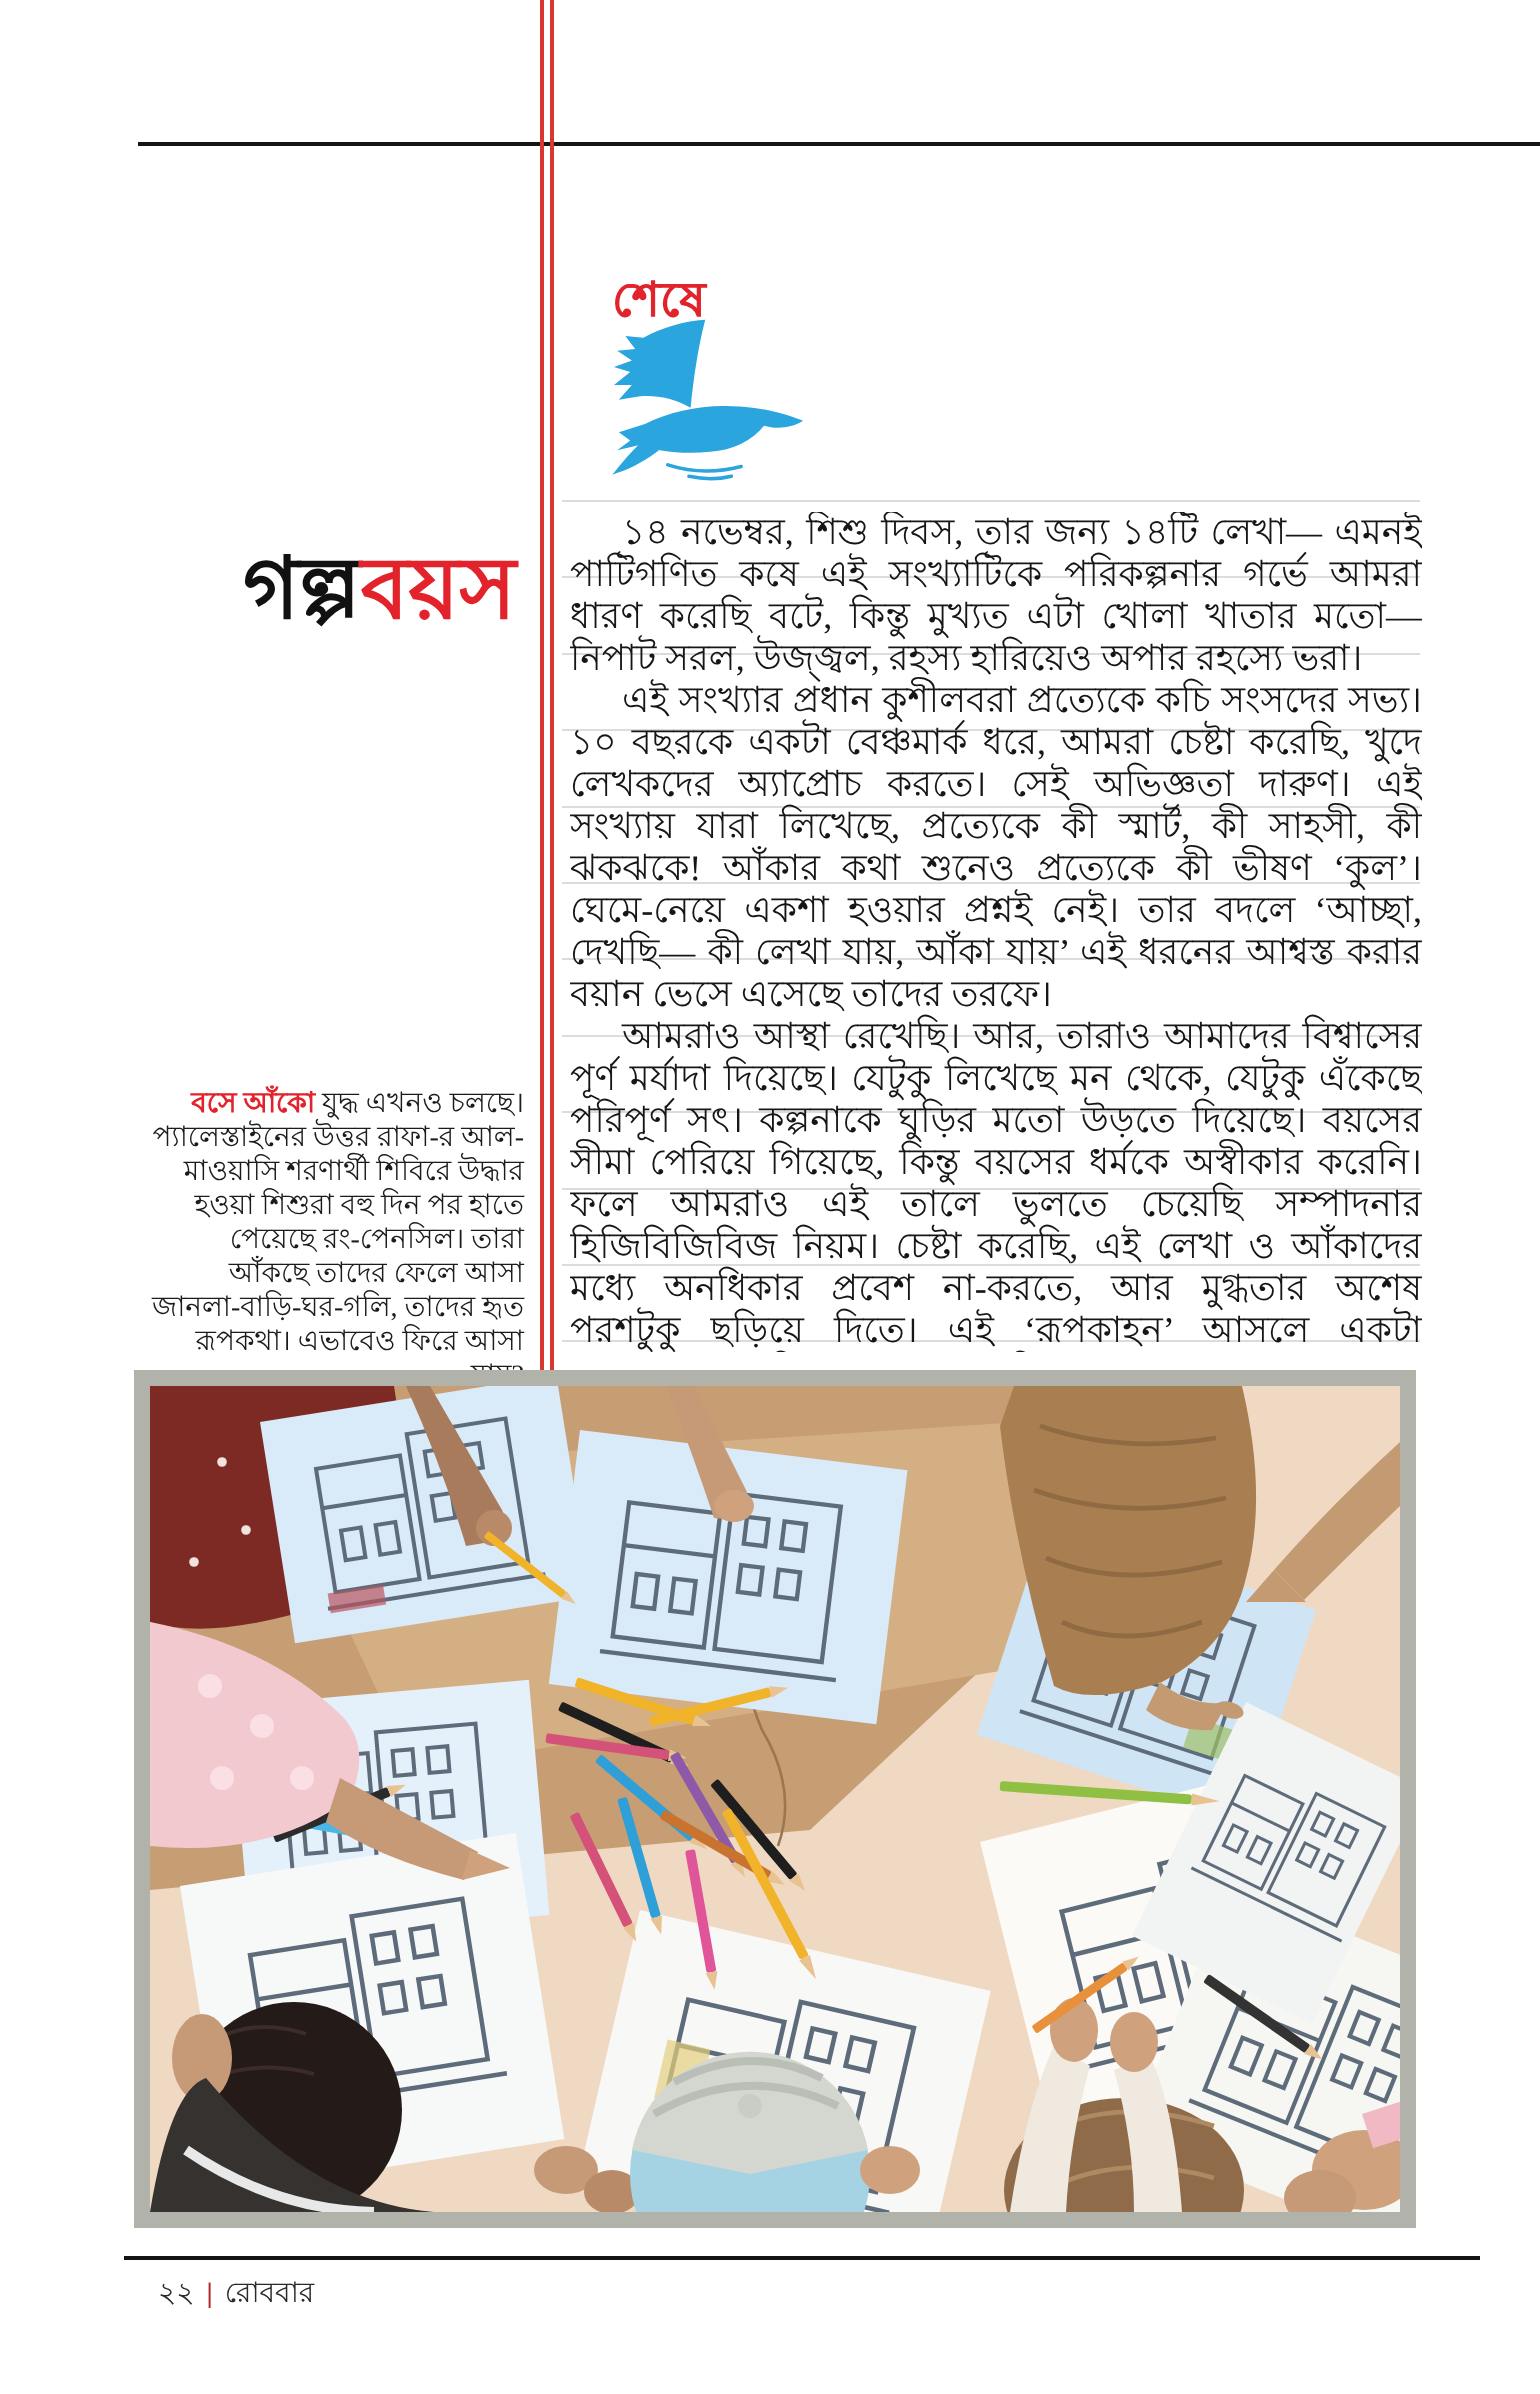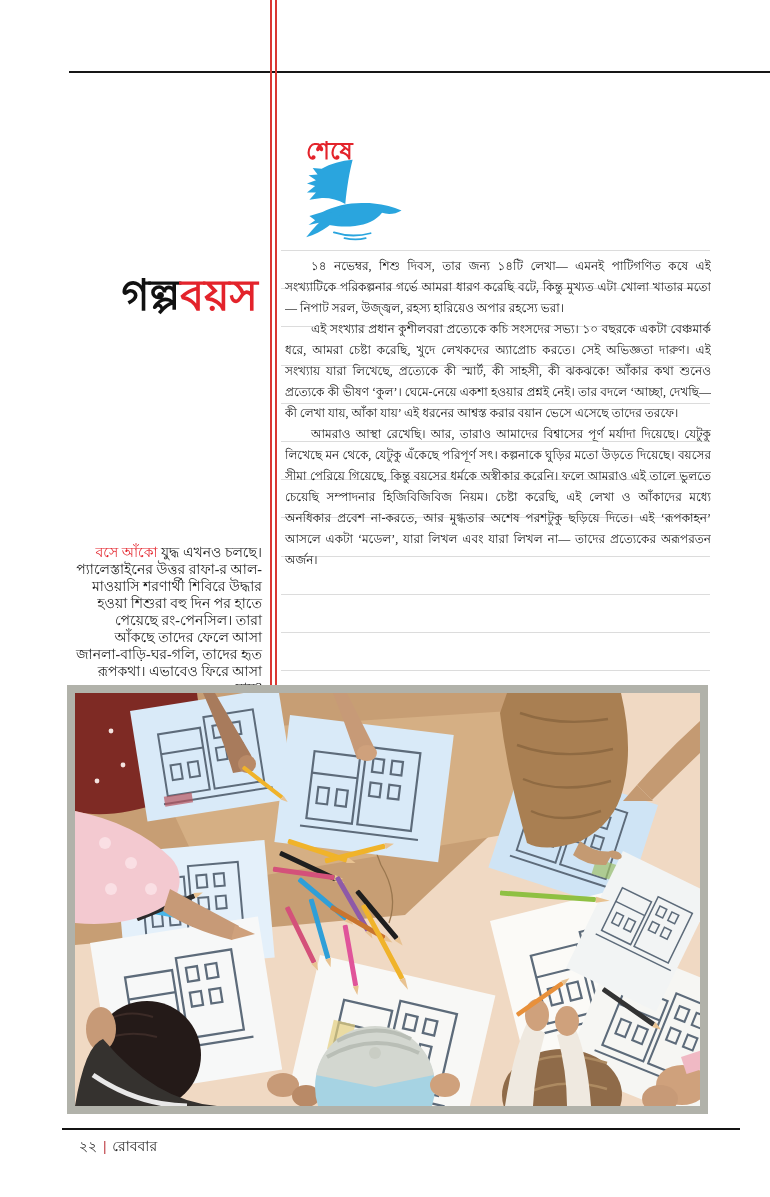--- a/index.html
+++ b/index.html
@@ -24,29 +24,29 @@
   
   .page-title{
     position:absolute;right:512px;top:244px;white-space:nowrap;
     font-size:43px;line-height:46px;font-weight:bold;letter-spacing:0;text-align:right;
   }
   .page-title .t-black{color:#111111;}
   .page-title .t-red{color:#e3232b;}
   
   .article{
     position:absolute;left:285px;top:256px;width:426px;height:420px;overflow:hidden;
-    font-size:12px;line-height:21px;text-align:justify;color:#161616;
+    font-size:18px;line-height:21px;text-align:justify;color:#161616;
   }
   .article p{margin:0;text-indent:26px;}
   
   .caption{
     position:absolute;right:508px;width:190px;top:544px;height:126px;
     font-size:14px;line-height:17px;text-align:right;color:#1b1b1b;
   }
-  .caption .lead{color:#e3232b;font-weight:normal;}
+  .caption .lead{color:#e3232b;font-weight:bold;}
   
   .photo{
     position:absolute;left:67px;top:685px;width:641px;height:429px;
     border:8px solid #b1b2aa;box-sizing:border-box;background:#e9d0b8;
   }
   .photo svg{display:block;width:625px;height:413px;}
   
   .footer-rule{position:absolute;left:62px;top:1128px;width:678px;height:2px;background:#141414;}
   .footer{
     position:absolute;left:79px;top:1135px;font-size:14px;color:#2a2a2a;

